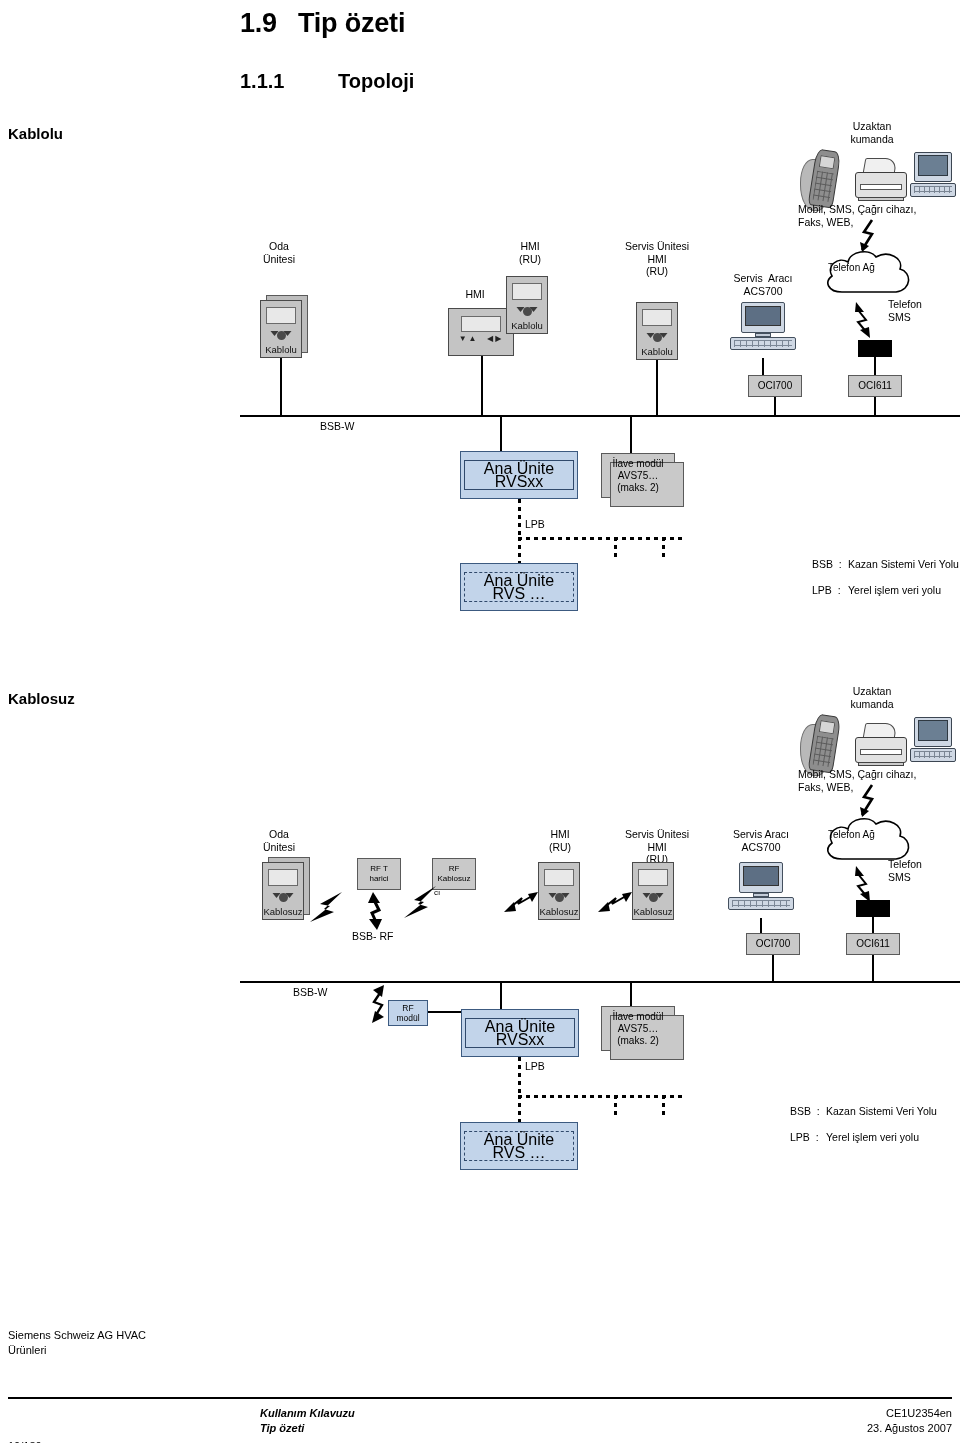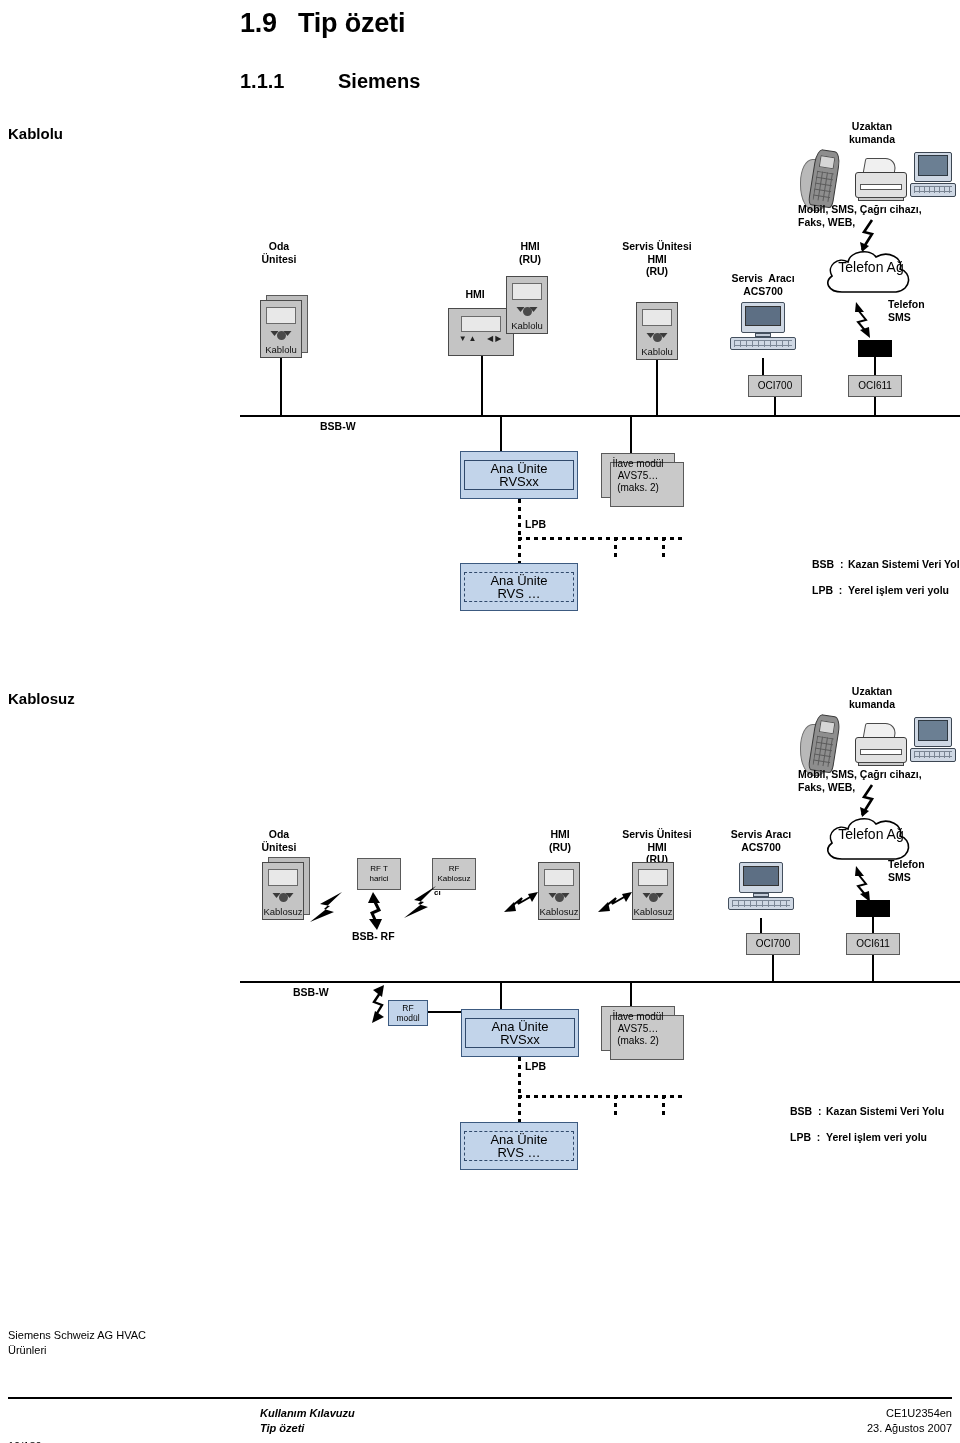--- a/index.html
+++ b/index.html
@@ -32,21 +32,20 @@
     white-space: nowrap;
   }
 
   
   .lbl {
     position: absolute;
     font-size: 10.5px;
     line-height: 12.5px;
     white-space: pre;
     color: #000;
-    font-weight: bold;
   }
   .lbl.c { text-align: center; }
   .lbl.tiny { font-size: 8px; line-height: 9.5px; }
 
   
   .hline { position: absolute; background: #000; height: 2px; }
   .vline { position: absolute; background: #000; width: 2px; }
   .thinline { position: absolute; background: #000; height: 1px; }
   .vthin { position: absolute; background: #000; width: 1px; }
 
@@ -91,21 +90,21 @@
     position: absolute;
     border: 1px solid #3c5a80;
     background: #c2d4ea;
   }
   .mainunit .inner {
     position: absolute; left: 3px; right: 3px; top: 8px; bottom: 8px;
     border: 1px solid #30496b;
     background: #c2d4ea;
     display: flex; align-items: center; justify-content: center;
     flex-direction: column;
-    font-size: 13px; line-height: 13px;
+    font-size: 16px; line-height: 13px;
   }
 
   
   .device { position: absolute; }
   .device .back {
     position: absolute; left: 6px; top: -5px;
     width: 100%; height: 100%;
     background: #bdbdbd; border: 1px solid #5a5a5a;
   }
   .device .body {
@@ -247,21 +246,21 @@
       linear-gradient(to bottom, #65717f 0 1px, transparent 1px 5px);
     background-size: 5px 5px;
     opacity: .8;
   }
 
   
   .cloud { position: absolute; }
   .cloud svg { display: block; }
   .cloud .ctext {
     position: absolute; left: 8px; right: 0; top: 24%;
-    text-align: center; font-size: 14px; line-height: 13px;
+    text-align: left; font-size: 10px; line-height: 13px;
   }
 
   
   .antenna { position: absolute; background: #000; }
 
   
   .rf { position: absolute; }
 
   
   .footer-rule { position: absolute; left: 8px; width: 944px; height: 2px; background: #000; }
@@ -272,21 +271,21 @@
 </style>
 </head>
 <body>
 
 <div class="page">
 
   <div class="h1">
     <span class="num">1.9</span><span>Tip özeti</span>
   </div>
   <div class="h2">
-    <span class="num">1.1.1</span><span>Siemens</span>
+    <span class="num">1.1.1</span><span>Topoloji</span>
   </div>
 
   <div class="section-title" style="left:8px; top:125px;">Kablolu</div>
 
   <div class="lbl c" style="left:832px; top:120px; width:80px;"><span>Uzaktan</span>
 <span>kumanda</span></div>
 
   <div class="phone" style="left:800px; top:150px; width:48px; height:62px;">
     <div class="hand"></div>
     <div class="hs">

